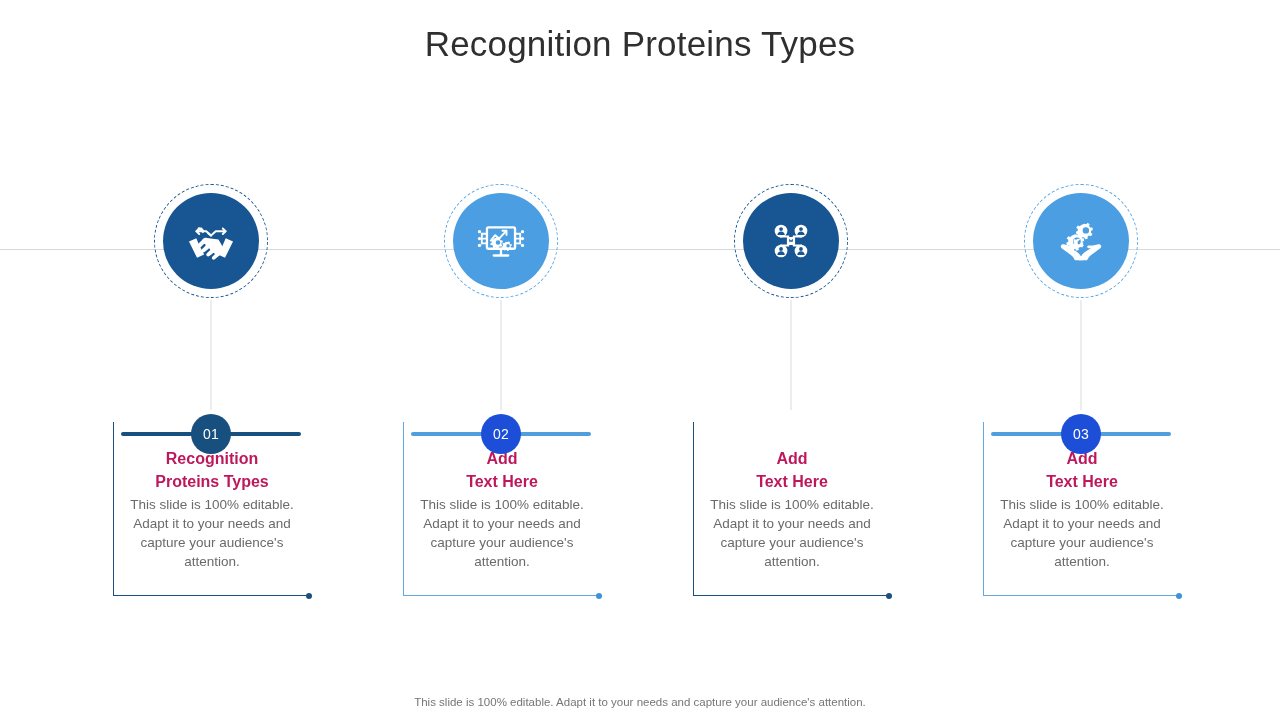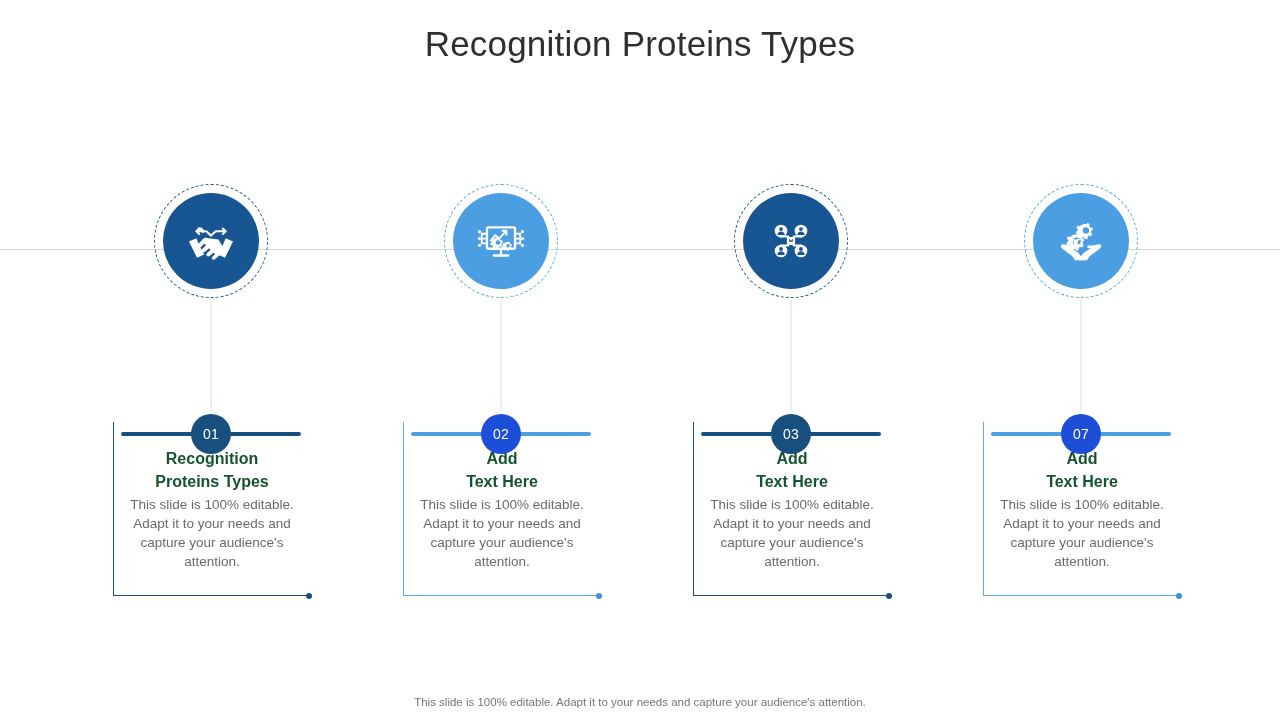--- a/index.html
+++ b/index.html
@@ -174,21 +174,21 @@
 
   
   .card-title {
     position: absolute;
     top: 25px;
     left: 0;
     width: 196px;
     text-align: center;
     font-size: 16px;
     font-weight: 700;
-    color: #14532d;
+    color: #be185d;
     line-height: 23px;
     white-space: pre-line;
   }
   .card-body {
     position: absolute;
     top: 73px;
     left: 6px;
     width: 184px;
     text-align: center;
     font-size: 13.5px;
@@ -370,24 +370,20 @@
 
       <div class="connector"></div>
 
       <div class="card">
         <span class="corner-dot"></span>
         <div class="card-title">Add
 Text Here</div>
         <div class="card-body">This slide is 100% editable. Adapt it to your needs and capture your audience's attention.</div>
       </div>
 
-      <div class="card-head">
-        <div class="head-bar"></div>
-        <div class="badge">03</div>
-      </div>
     </div>
 
     <div class="column col-3">
 
       <div class="medallion">
         <div class="dash-ring light"></div>
         <div class="disc light">
           <svg width="60" height="60" viewBox="0 0 64 64" fill="none">
 
             <g fill="#ffffff">
@@ -414,21 +410,21 @@
 
       <div class="card light">
         <span class="corner-dot light"></span>
         <div class="card-title">Add
 Text Here</div>
         <div class="card-body">This slide is 100% editable. Adapt it to your needs and capture your audience's attention.</div>
       </div>
 
       <div class="card-head">
         <div class="head-bar light"></div>
-        <div class="badge light">07</div>
+        <div class="badge light">03</div>
       </div>
     </div>
 
   </div>
 
   <div class="footer-note">This slide is 100% editable. Adapt it to your needs and capture your audience's attention.</div>
 
 </div>
 
 </body></html>

